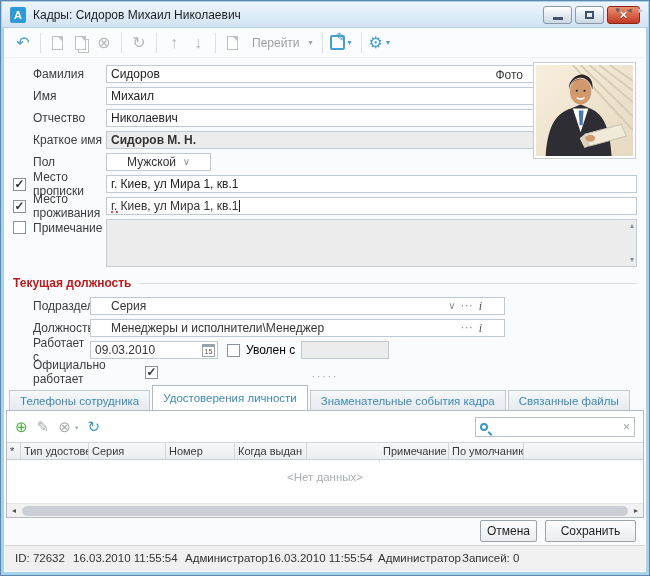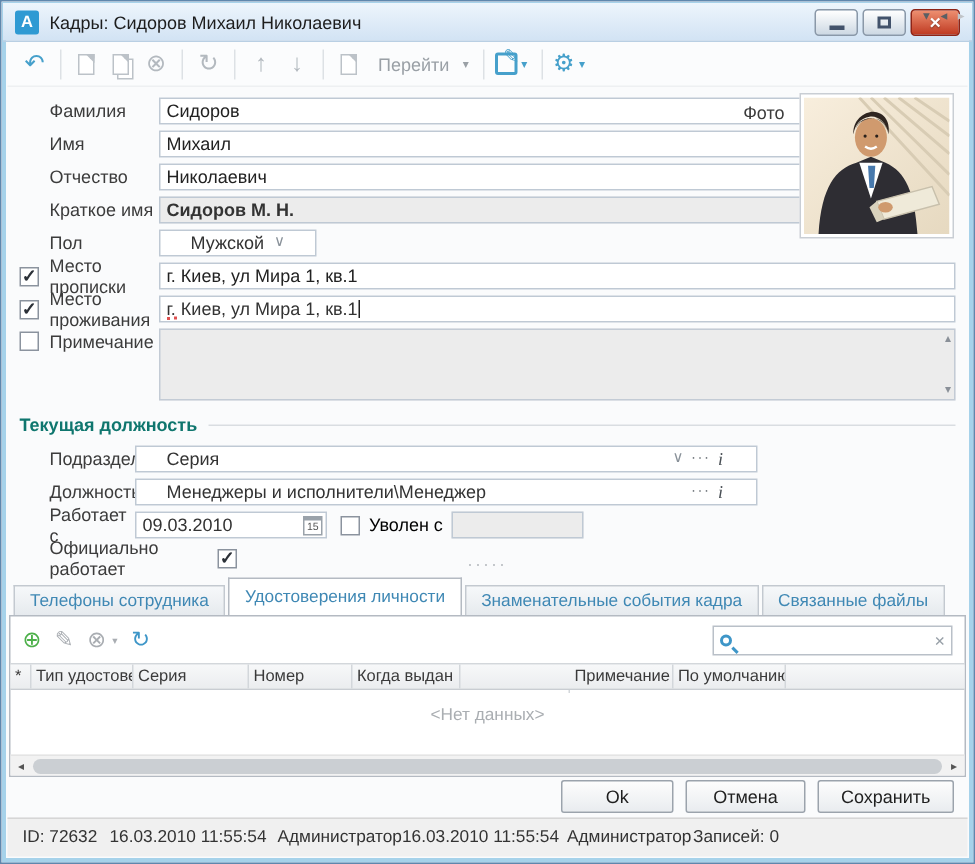--- a/index.html
+++ b/index.html
@@ -65,21 +65,21 @@
     font-weight:bold;color:#2c3138;display:flex;align-items:center;justify-content:center;line-height:1;}
   .caret-line{width:1px;height:12px;background:#222;margin-left:1px;}
   .squiggle{position:absolute;left:4px;bottom:1px;width:7px;border-bottom:2px dotted #e05252;}
   .notearea{height:48px;background:#ececec;border:1px solid #c3cbd5;position:relative;}
   .notearea .sarr{position:absolute;right:2px;font-size:8px;color:#8a9098;line-height:1;}
   .photo-label{position:absolute;top:10px;right:122px;font-size:12px;color:#3c3c3c;}
   .photo-box{position:absolute;top:4px;right:9px;width:103px;height:97px;border:1px solid #c9ced4;
     background:#fff;padding:2px;}
   .photo-box svg{display:block;width:100%;height:100%;}
   .sect{display:flex;align-items:center;margin:9px 0 7px 0;height:14px;}
-  .sect b{font-size:12px;color:#0f766e;white-space:nowrap;}
+  .sect b{font-size:12px;color:#b91c1c;white-space:nowrap;}
   .gline{flex:1;height:1px;background:#d9dde1;margin-left:7px;}
   .w415{width:415px;}
   .datebox{width:128px;height:18px;border:1px solid #bfc9d4;background:#fff;display:flex;align-items:center;padding:0 2px 0 4px;}
   .datebox .dval{flex:1;font-size:12px;}
   .calicon{width:13px;height:13px;border:1px solid #9aa2aa;border-top:3px solid #9aa2aa;
     font-size:7px;color:#555;text-align:center;line-height:9px;background:#fff;}
   .dis{background:#ececec;}
   .spacer8{width:9px;flex:0 0 9px;}
   .lblC{font-size:12px;color:#000000;margin:0 6px;white-space:nowrap;}
   .lblD{width:112px;flex:0 0 112px;font-size:12px;color:#3c3c3c;}
@@ -114,21 +114,21 @@
   .gc{border-right:1px solid #d3d7db;padding:2px 0 0 3px;white-space:nowrap;overflow:hidden;}
   .grid-body{flex:1;position:relative;}
   .grid-empty{text-align:center;color:#aaaeb2;font-size:11.5px;padding-top:11px;}
   .hscroll{height:14px;background:#f2f2f2;display:flex;align-items:center;border-top:1px solid #e4e4e4;}
   .harr{width:14px;text-align:center;font-size:8px;color:#555;}
   .hthumb{flex:1;height:10px;background:#cbcfd3;border-radius:5px;margin:0 1px;}
   
   .footer{position:absolute;top:519px;left:4px;right:13px;display:flex;justify-content:flex-end;gap:8px;}
   .btn{height:22px;background:linear-gradient(#fdfdfd,#e9ecef);border:1px solid #9ba3ac;border-radius:2px;
     font-size:12px;color:#1f1f1f;display:flex;align-items:center;justify-content:center;}
-  .btn.w75{width:75px;} .btn.w66{width:80px;} .btn.w91{width:91px;}
+  .btn.w75{width:75px;} .btn.w66{width:57px;} .btn.w91{width:91px;}
   .statusbar{position:absolute;top:544px;left:4px;right:4px;height:26px;background:#f0f0f0;
     border-top:1px solid #d6d6d6;font-size:11.5px;color:#333;}
   .statusbar span{position:absolute;top:6px;white-space:nowrap;}
   .grip{position:absolute;right:3px;bottom:3px;width:8px;height:8px;
     background:
       linear-gradient(45deg,transparent 0 0);
     box-shadow:6px 6px 0 -5px #9aa0a6,6px 2px 0 -5px #9aa0a6,2px 6px 0 -5px #9aa0a6;}
 </style>
 </head>
 <body>
@@ -361,21 +361,20 @@
       <div class="grid-empty">&lt;Нет данных&gt;</div>
     </div>
     <div class="hscroll">
       <span class="harr">◂</span>
       <span class="hthumb"></span>
       <span class="harr">▸</span>
     </div>
   </div>
 
   <div class="footer">
-    <div class="btn w75">Ok</div>
     <div class="btn w66">Отмена</div>
     <div class="btn w91">Сохранить</div>
   </div>
 
   <div class="statusbar">
     <span style="left:10px;">ID: 72632</span>
     <span style="left:68px;">16.03.2010 11:55:54</span>
     <span style="left:180px;">Администратор</span>
     <span style="left:263px;">16.03.2010 11:55:54</span>
     <span style="left:373px;">Администратор</span>

